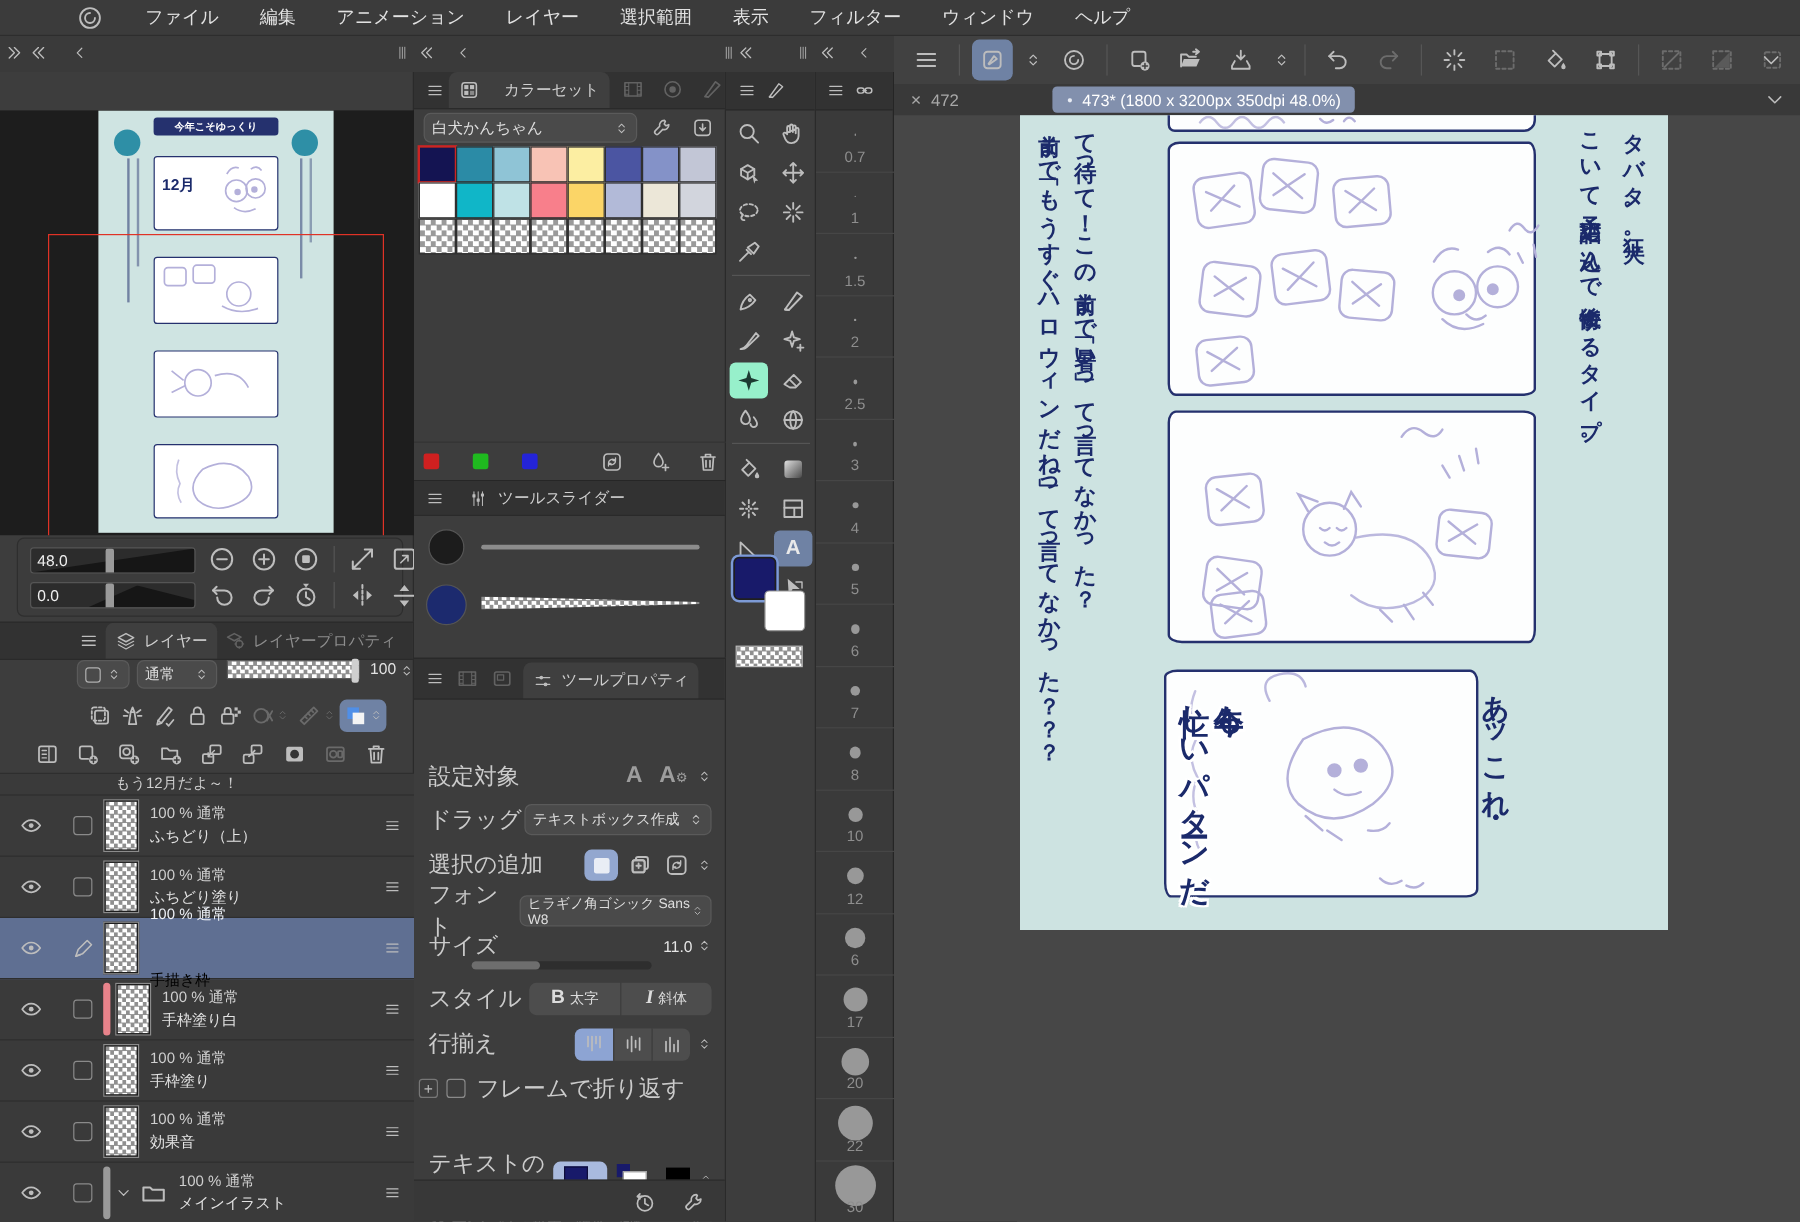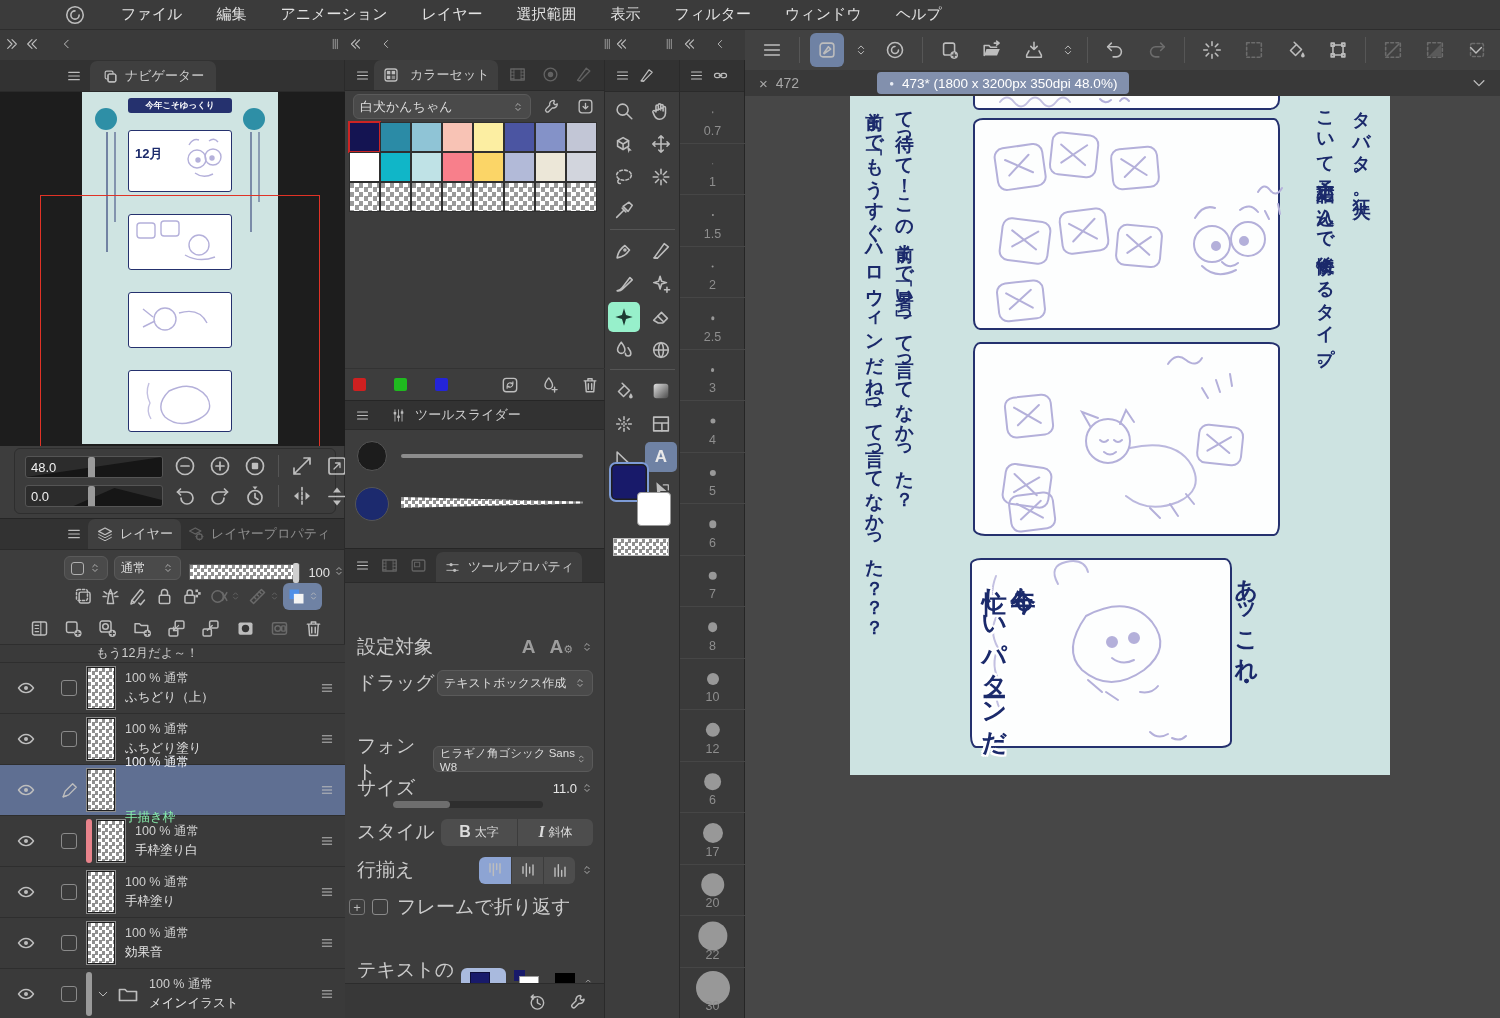--- a/index.html
+++ b/index.html
@@ -388,37 +388,20 @@
       <div class="vtext" style="position:absolute;left:44px;top:2px;font-size:18.5px;height:470px;letter-spacing:1px">て待って！この前まで「暑い」って言ってなかった？</div>
       <div class="vtext" style="position:absolute;left:14px;top:2px;font-size:18.5px;height:545px;letter-spacing:1px">前まで「もうすぐハロウィンだね」って言ってなかった？？？</div>
       <div class="vtext" style="position:absolute;left:384px;top:467px;font-size:23px">あッこれ・・</div>
       <div class="vtext" style="position:absolute;left:130px;top:474px;font-size:25px;white-space:pre-line;line-height:1.15;
                   text-shadow:-2px 0 #fff,2px 0 #fff,0 -2px #fff,0 2px #fff,-2px -2px #fff,2px 2px #fff,-2px 2px #fff,2px -2px #fff">今年も
 忙しいパターンだ</div>
     </div>
   </div>
 
   <div class="abs panel" style="left:0;top:60px;width:345px;height:458px;border-right:1px solid #2a2a2a">
-    <div class="phead" style="height:32px;display:flex;align-items:end">
-      <span class="ic" style="width:16px;height:16px;margin:0 8px 7px 66px">
-          <svg viewBox="0 0 24 24">
-            <path d="M4 6.5h16M4 12h16M4 17.5h16"></path>
-          </svg>
-        </span>
-      <div class="tab on">
-        <span class="ic" style="width:17px;height:17px">
-            <svg viewBox="0 0 24 24">
-              <rect x="4.5" y="4.5" width="11" height="11" rx="2"></rect>
-              <rect x="8.5" y="8.5" width="11" height="11" rx="2" fill="#3f3f3f"></rect>
-              <rect x="8.5" y="8.5" width="11" height="11" rx="2"></rect>
-            </svg>
-          </span>
-        <span>ナビゲーター</span>
-      </div>
-    </div>
 
     <div style="position:absolute;left:0;top:32px;width:345px;height:354px;background:#1d1d1d;overflow:hidden">
 
       <div style="position:absolute;left:82px;top:0px;width:196px;height:352px;background:#cfe4e2">
         <div style="position:absolute;left:46px;top:6px;width:104px;height:15px;background:#25316e;color:#fff;font-size:8.5px;font-weight:bold;text-align:center;line-height:15px;border-radius:3px">今年こそゆっくり</div>
         <div style="position:absolute;left:13px;top:16px;width:22px;height:22px;border-radius:50%;background:#2e8fa6"></div>
         <div style="position:absolute;left:161px;top:16px;width:22px;height:22px;border-radius:50%;background:#2e8fa6"></div>
         <div style="position:absolute;left:46px;top:38px;width:104px;height:62px;background:#fff;border:1.5px solid #25316e;border-radius:3px">
           <span style="position:absolute;left:6px;top:14px;color:#1b2a6b;font-weight:bold;font-size:13px">12月</span>
           <svg width="100" height="58" viewBox="0 0 100 58" stroke="#b4b0da" fill="none" stroke-width="1.4">
@@ -559,21 +542,21 @@
             <svg viewBox="0 0 24 24">
               <path d="M11 4l7.5 4L11 12 3.5 8z"></path>
               <circle cx="16.5" cy="15.5" r="3.8"></circle>
               <path d="M16.5 10.5v2M16.5 18.5v2M11.5 15.5h2M19.5 15.5h2" stroke-width="1.1"></path>
             </svg>
           </span>
         <span>レイヤープロパティ</span>
       </div>
     </div>
 
-    <div style="position:absolute;left:0;top:31px;width:345px;height:30px;display:flex;align-items:flex-end">
+    <div style="position:absolute;left:0;top:31px;width:345px;height:30px;display:flex;align-items:flex-start">
       <div class="dd" style="margin-left:64px;width:44px;height:24px">
         <span style="width:13px;height:13px;border:1.5px solid #b0b0b0;border-radius:3px"></span>
         <span class="ic chev2">
             <svg viewBox="0 0 24 24">
               <path d="M7.5 9.5L12 5l4.5 4.5M7.5 14.5L12 19l4.5-4.5"></path>
             </svg>
           </span>
       </div>
       <div class="dd" style="margin-left:6px;width:68px;height:24px">
         <span style="font-size:12.5px">通常</span>
@@ -822,21 +805,21 @@
             <span class="ic" style="width: 19px; height: 19px;">
               <svg viewBox="0 0 24 24">
                 <path d="M4 20l2.5-7L16 3.5 20.5 8 11 17.5z"></path>
                 <path d="M4 20l4.5-1.5"></path>
               </svg>
             </span>
           </div>
           <div class="lthumb checker-s"></div>
           <div class="lmeta">
             <div class="l1" style="color: rgb(238, 241, 247);">100 %  通常</div>
-            <div class="l2" style="color: #86efac; margin-top: 36px;">手描き枠</div>
+            <div class="l2" style="color: #000000; margin-top: 36px;">手描き枠</div>
           </div>
           <span class="ic burger" style="width: 16px; height: 14px;">
             <svg viewBox="0 0 24 24">
               <path d="M4 6.5h16M4 12h16M4 17.5h16"></path>
             </svg>
           </span>
         </div>
         <div class="lrow">
           <div class="eyec">
             <span class="ic" style="width: 20px; height: 20px;">
@@ -943,21 +926,21 @@
       </div>
   </div>
 
   <div class="abs panel" style="left:345px;top:60px;width:260px;height:340px;border-right:1px solid #2a2a2a">
     <div class="phead" style="height:31px;display:flex;align-items:end;overflow:hidden">
       <span class="ic" style="width:15px;height:15px;margin:0 4px 7px 10px">
           <svg viewBox="0 0 24 24">
             <path d="M4 6.5h16M4 12h16M4 17.5h16"></path>
           </svg>
         </span>
-      <div class="tab on" style="padding:0 8px;gap:10px">
+      <div class="tab on" style="padding:0 8px;gap:20px">
         <span class="ic" style="width:18px;height:18px">
             <svg viewBox="0 0 24 24">
               <rect x="4" y="4" width="16" height="16" rx="3"></rect>
               <rect x="6.5" y="6.5" width="4.6" height="4.6" fill="#bdbdbd" stroke="none"></rect>
               <rect x="12.9" y="6.5" width="4.6" height="4.6" fill="#bdbdbd" stroke="none"></rect>
               <rect x="6.5" y="12.9" width="4.6" height="4.6" fill="#bdbdbd" stroke="none"></rect>
               <rect x="12.9" y="12.9" width="4.6" height="4.6" fill="#8a8a8a" stroke="none"></rect>
             </svg>
           </span>
         <span>カラーセット</span>
@@ -1136,20 +1119,45 @@
       <div class="dd" style="margin-left:auto;width:156px;height:26px">
         <span style="font-size:12px">テキストボックス作成</span>
         <span class="ic chev2">
             <svg viewBox="0 0 24 24">
               <path d="M7.5 9.5L12 5l4.5 4.5M7.5 14.5L12 19l4.5-4.5"></path>
             </svg>
           </span>
       </div>
     </div>
 
+    <div style="position:absolute;left:12px;top:157px;width:236px;height:30px;display:flex;align-items:center">
+      <span class="rowlbl">選択の追加</span>
+      <div class="pbtn bl" style="margin-left:auto;width:28px;height:26px;background:#93a7cf">
+        <span style="width:13px;height:13px;background:#e9edf5;border-radius:2px"></span>
+      </div>
+      <span class="ic" style="width:22px;height:22px;margin-left:8px">
+          <svg viewBox="0 0 24 24">
+            <rect x="7.5" y="4.5" width="11" height="11" rx="2"></rect>
+            <rect x="4.5" y="7.5" width="11" height="11" rx="2" fill="#4a4a4a"></rect>
+            <rect x="4.5" y="7.5" width="11" height="11" rx="2"></rect>
+            <path d="M10 10.5v4M8 12.5h4"></path>
+          </svg>
+        </span>
+      <span class="ic" style="width:22px;height:22px;margin-left:8px">
+          <svg viewBox="0 0 24 24">
+            <rect x="4" y="4" width="16" height="16" rx="3.5"></rect>
+            <path d="M8.5 13.5a4 4 0 0 1 7-2.8M15.5 10.5a4 4 0 0 1-7 2.8M15.5 8v2.5H13M8.5 16v-2.5H11" stroke-width="1.3"></path>
+          </svg>
+        </span>
+      <span class="ic chev2" style="margin-left:6px">
+          <svg viewBox="0 0 24 24">
+            <path d="M7.5 9.5L12 5l4.5 4.5M7.5 14.5L12 19l4.5-4.5"></path>
+          </svg>
+        </span>
+    </div>
 
     <div style="position:absolute;left:12px;top:195px;width:236px;height:30px;display:flex;align-items:center">
       <span class="rowlbl">フォント</span>
       <div class="dd" style="margin-left:auto;width:164px;height:26px">
         <span style="font-size:11.5px">ヒラギノ角ゴシック Sans W8</span>
         <span class="ic chev2">
             <svg viewBox="0 0 24 24">
               <path d="M7.5 9.5L12 5l4.5 4.5M7.5 14.5L12 19l4.5-4.5"></path>
             </svg>
           </span>

